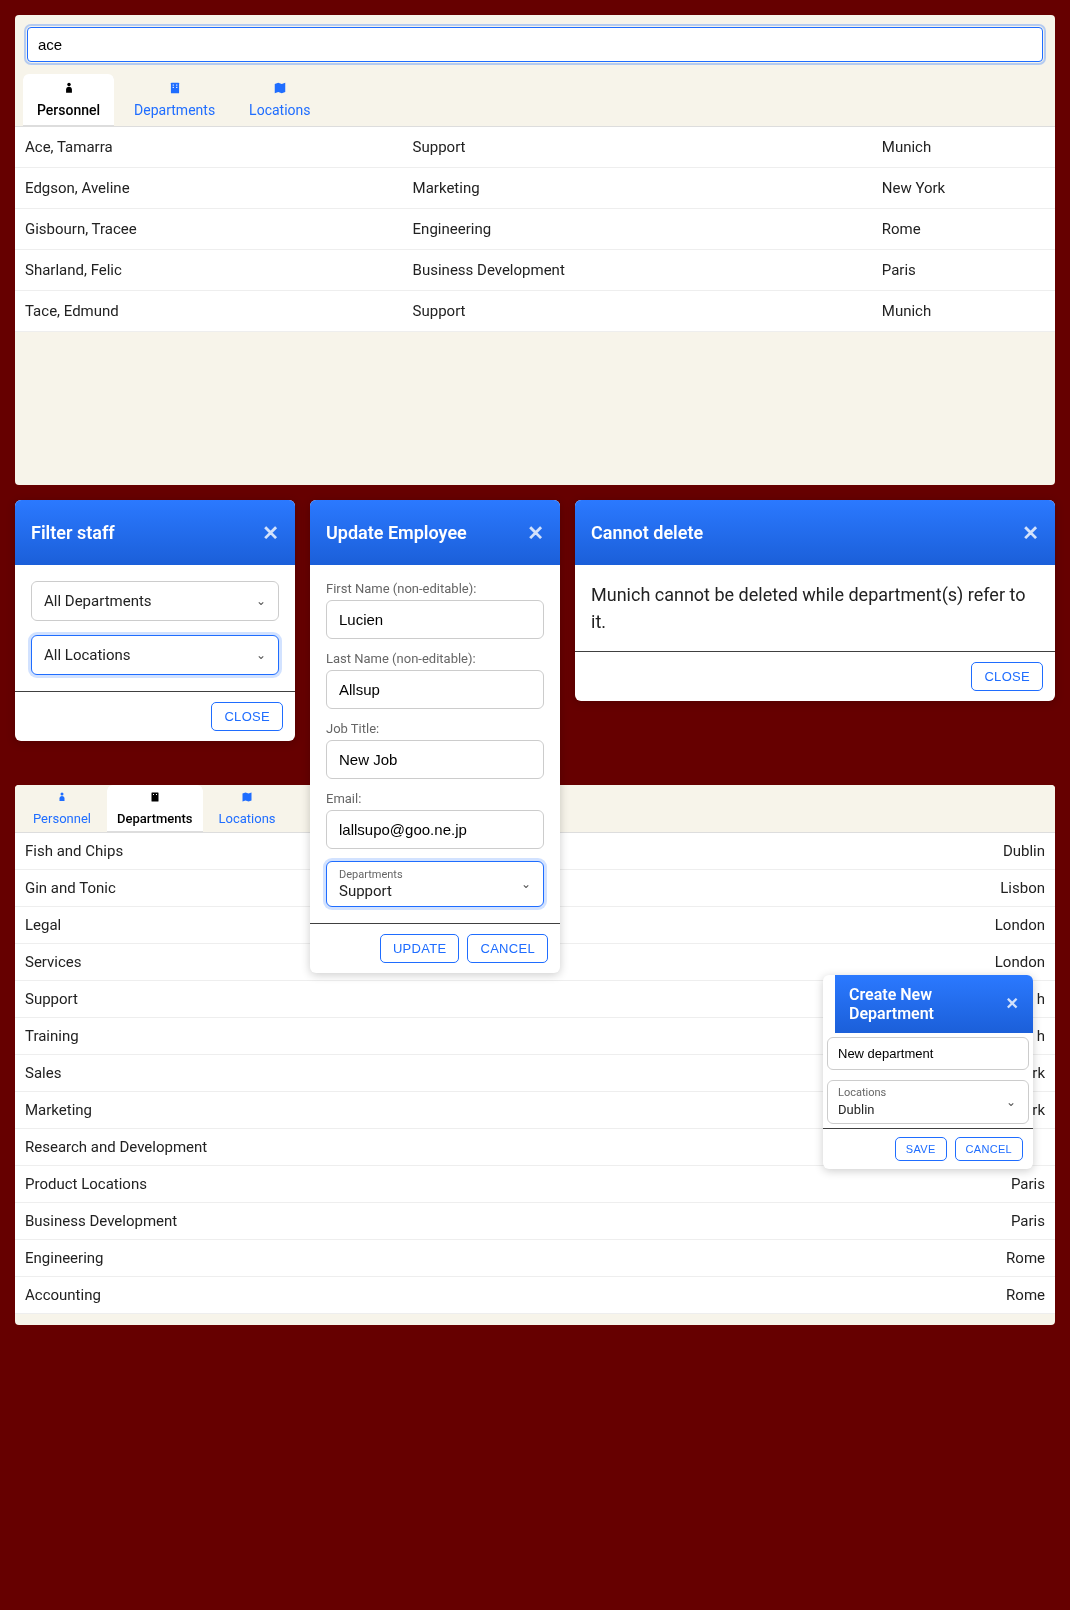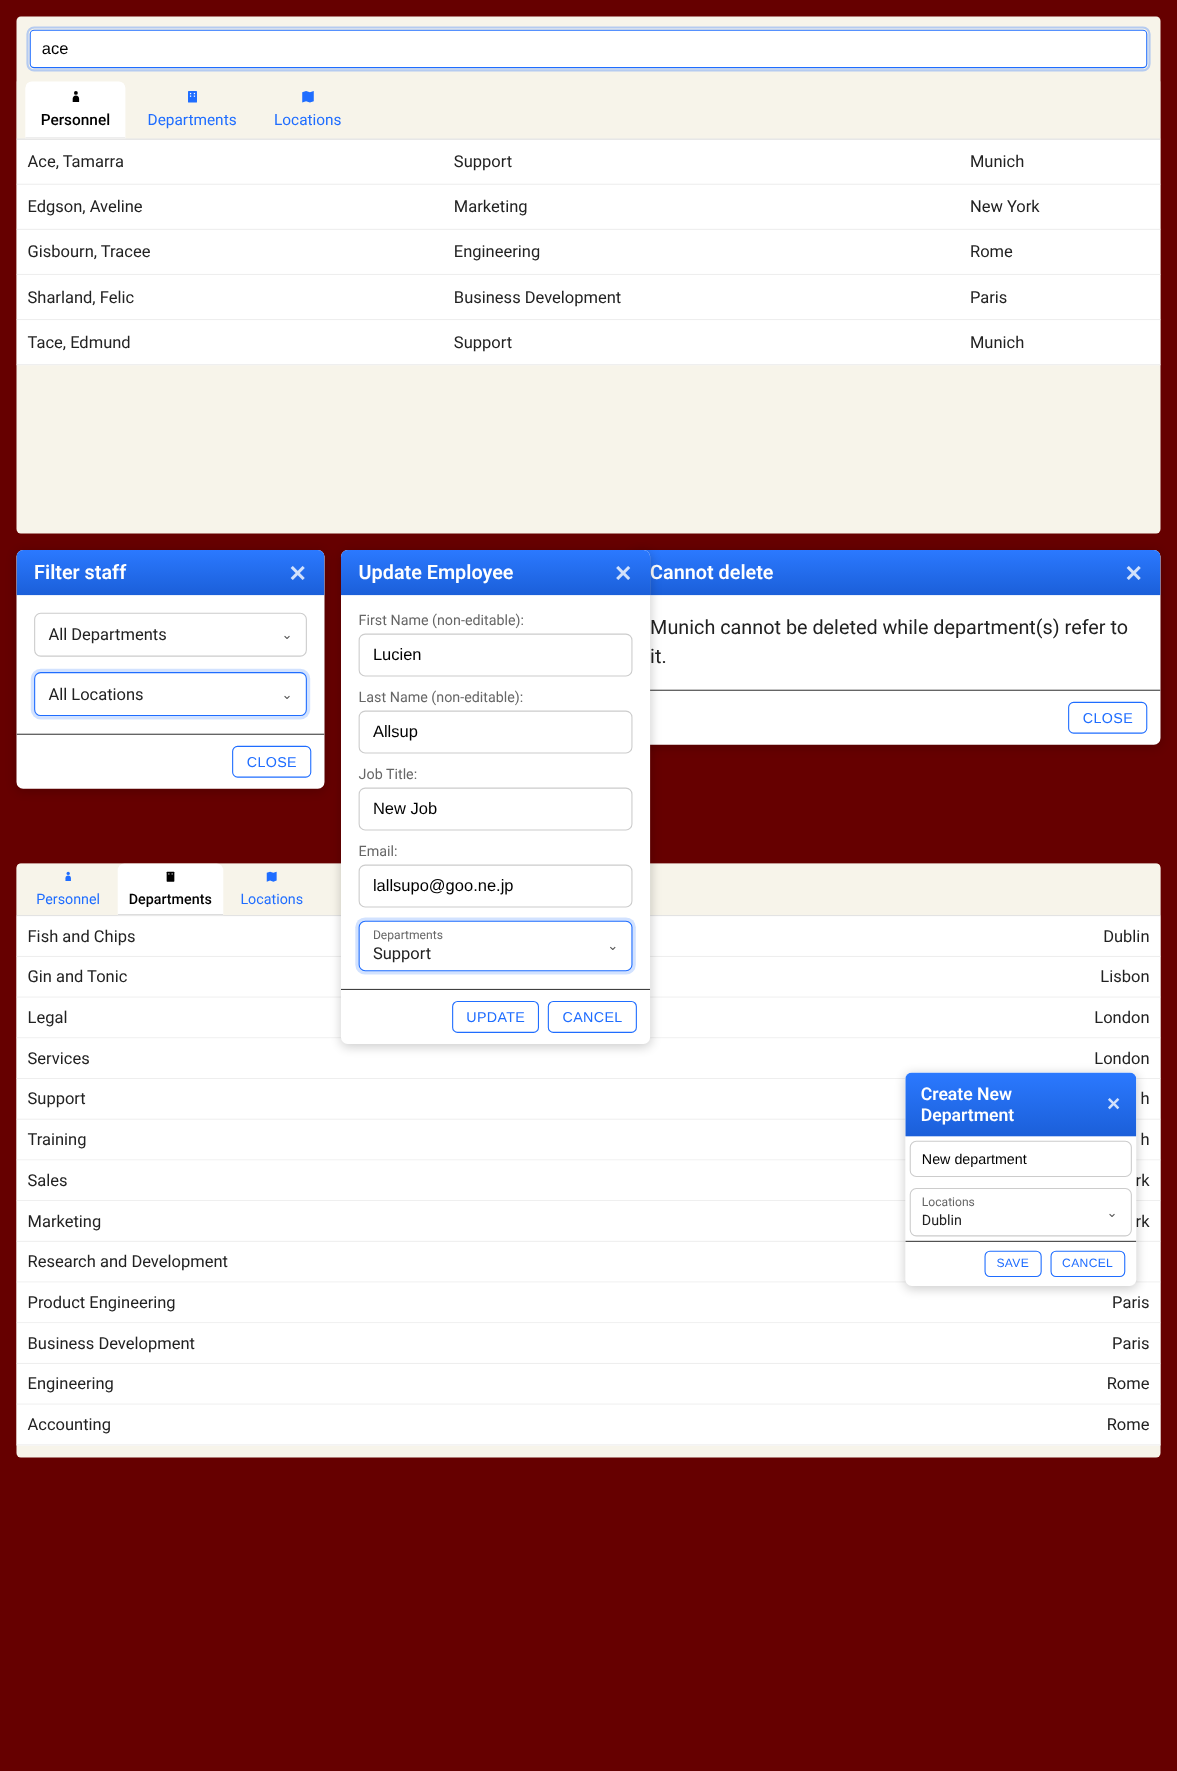--- a/index.html
+++ b/index.html
@@ -107,28 +107,28 @@
   .modal {
     background: var(--white);
     border-radius: 6px;
     box-shadow: var(--shadow);
     overflow: hidden;
     font-size: 14px;
   }
   .modal-header {
     background: linear-gradient(#2B79FF,#1B5FD9);
     color: #fff;
-    padding: 10px 16px;
+    padding: 22px 16px;
     display: flex;
     justify-content: space-between;
     align-items: center;
     font-size: 18px;
     font-weight: 600;
   }
-  .modal-header.small { font-size: 16px; padding: 10px 14px; }
+  .modal-header.small { font-size: 16px; padding: 10px 14px; margin-left: 12px; }
   .close-x {
     opacity: 0.8;
     cursor: pointer;
     font-size: 20px;
     line-height: 1;
   }
   .modal-body {
     padding: 16px;
   }
   .field-label {
@@ -299,21 +299,21 @@
           <span class="chev">⌄</span>
         </div>
       </div>
       <div class="modal-footer">
         <button class="btn">CLOSE</button>
       </div>
     </div>
   </div>
 
   <div class="slot" style="flex:0 0 250px;position:relative;z-index:10">
-    <div class="modal" style="position:absolute;width:281px;">
+    <div class="modal" style="position:absolute;width:250px;">
       <div class="modal-header">
         <span>Update Employee</span>
         <span class="close-x">✕</span>
       </div>
       <div class="modal-body">
         <div class="field-label">First Name (non-editable):</div>
         <input class="text-field" readonly="" value="Lucien" style="">
         <div class="field-label">Last Name (non-editable):</div>
         <input class="text-field" readonly="" value="Allsup" style="">
         <div class="field-label">Job Title:</div>
@@ -411,21 +411,21 @@
       </div>
       <div class="dept-row">
         <div>Marketing</div>
         <div style="text-align:right">York</div>
       </div>
       <div class="dept-row">
         <div>Research and Development</div>
         <div style="text-align:right"></div>
       </div>
       <div class="dept-row">
-        <div>Product Engineering</div>
+        <div>Product Locations</div>
         <div style="text-align:right">Paris</div>
       </div>
       <div class="dept-row">
         <div>Business Development</div>
         <div style="text-align:right">Paris</div>
       </div>
       <div class="dept-row">
         <div>Engineering</div>
         <div style="text-align:right">Rome</div>
       </div>

